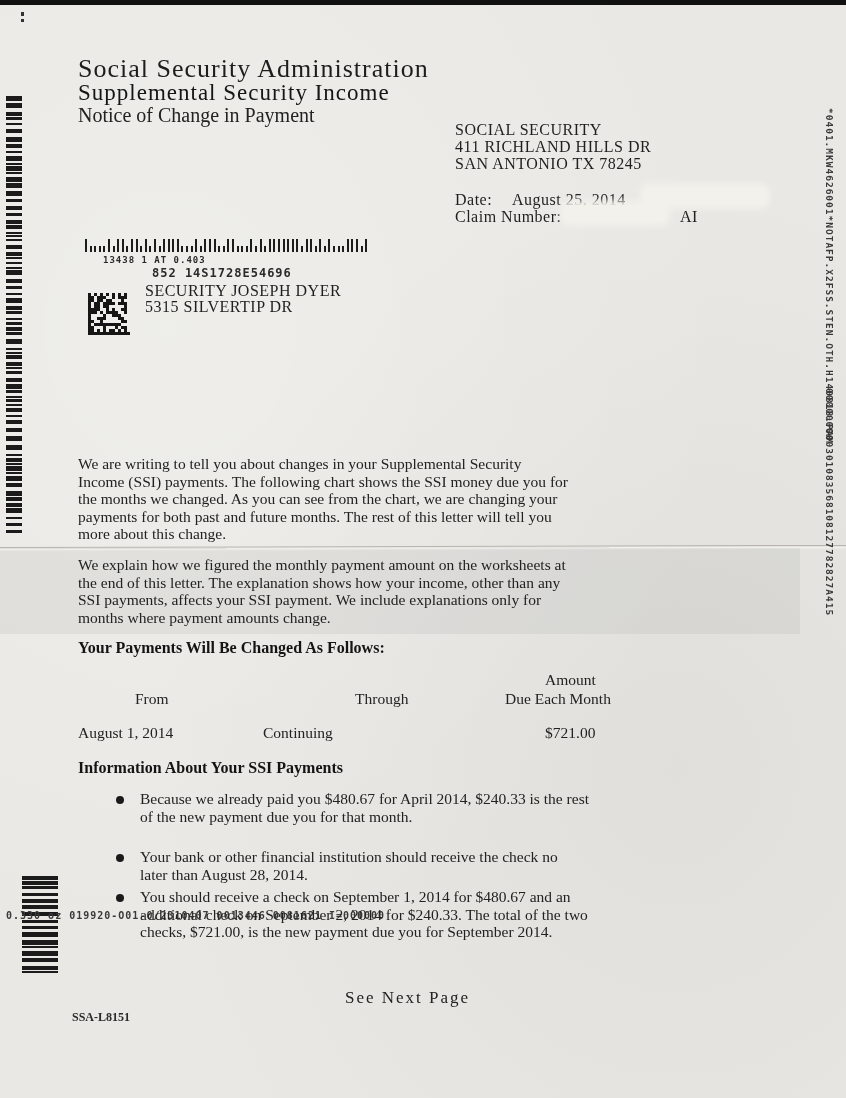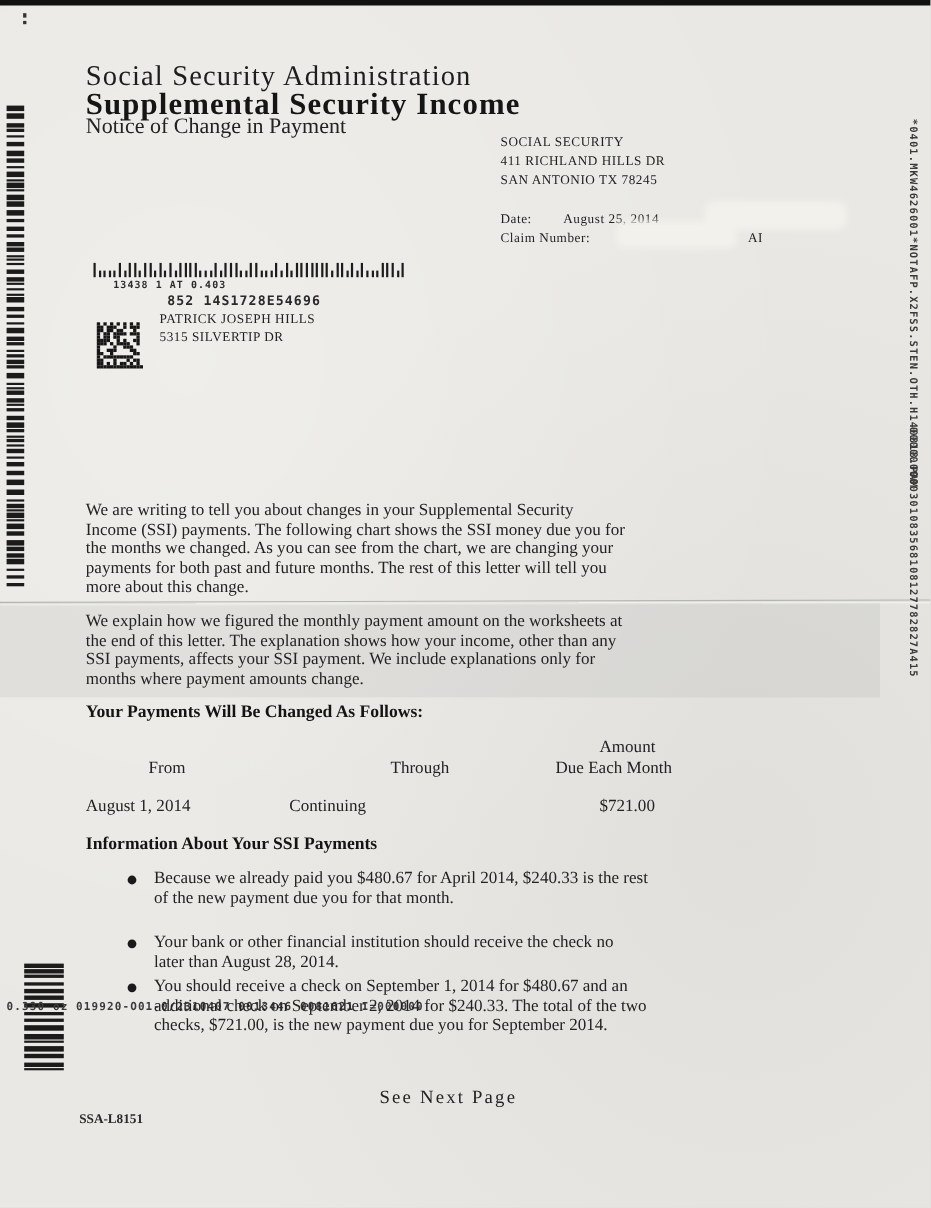--- a/index.html
+++ b/index.html
@@ -5,23 +5,23 @@
   html,body{margin:0;padding:0;}
   body{width:846px;height:1098px;background:#cfcfcd;font-family:"Liberation Serif",serif;}
   .page{position:relative;width:846px;height:1098px;background:#e9e8e4;overflow:hidden;color:#262626;}
   .noise{position:absolute;inset:0;background:
     radial-gradient(ellipse at 20% 30%, rgba(255,255,255,.25), transparent 60%),
     radial-gradient(ellipse at 80% 70%, rgba(120,120,115,.08), transparent 55%);pointer-events:none;}
   .abs{position:absolute;}
   .serif{font-family:"Liberation Serif",serif;}
   .mono{font-family:"DejaVu Sans Mono",monospace;font-weight:bold;}
   .agency{font-size:26px;letter-spacing:1px;color:#1d1d1d;}
-  .doc-title{font-size:28px;font-weight:bold;letter-spacing:1px;color:#151515;}
+  .doc-title{font-size:23px;font-weight:normal;letter-spacing:1px;color:#151515;}
   .doc-subtitle{font-size:20px;color:#222;}
-  .addr{font-size:12px;line-height:17px;letter-spacing:.5px;color:#1f1f1f;}
+  .addr{font-size:16px;line-height:17px;letter-spacing:.5px;color:#1f1f1f;}
   .meta1{font-size:12px;font-weight:bold;letter-spacing:2px;color:#222;}
   .meta2{font-size:9px;font-weight:bold;letter-spacing:1px;color:#2a2a2a;}
   .meta3{font-size:12px;letter-spacing:1px;color:#2a2a2a;}
   .para{font-size:15.5px;line-height:17.6px;white-space:pre-line;color:#222;}
   .bold-head{font-size:16px;font-weight:bold;color:#141414;}
   .tbl-label{font-size:15.5px;color:#222;}
   .footer-next{font-size:17px;letter-spacing:2px;color:#222;}
   .form-no{font-size:12px;font-weight:bold;color:#2a2a2a;}
   .bullet-dot{width:8px;height:8px;border-radius:50%;background:#1a1a1a;}
   
@@ -428,21 +428,21 @@
       <div class="mcell on"></div>
       <div class="mcell on"></div>
       <div class="mcell on"></div>
       <div class="mcell on"></div>
       <div class="mcell on"></div>
       <div class="mcell on"></div>
       <div class="mcell on"></div>
       <div class="mcell on"></div>
       <div class="mcell on"></div>
     </div>
-  <div class="abs addr" style="left:145px;top:282px;">PATRICK JOSEPH HILLS</div>
+  <div class="abs addr" style="left:145px;top:282px;">SECURITY JOSEPH DYER</div>
   <div class="abs addr" style="left:145px;top:298px;">5315 SILVERTIP DR</div>
 
   <div class="abs para" style="left:78px;top:455px;width:680px;">We are writing to tell you about changes in your Supplemental Security
 Income (SSI) payments.  The following chart shows the SSI money due you for
 the months we changed.  As you can see from the chart, we are changing your
 payments for both past and future months.  The rest of this letter will tell you
 more about this change.</div>
   <div class="abs para" style="left:78px;top:556px;width:680px;">We explain how we figured the monthly payment amount on the worksheets at
 the end of this letter.  The explanation shows how your income, other than any
 SSI payments, affects your SSI payment.  We include explanations only for

